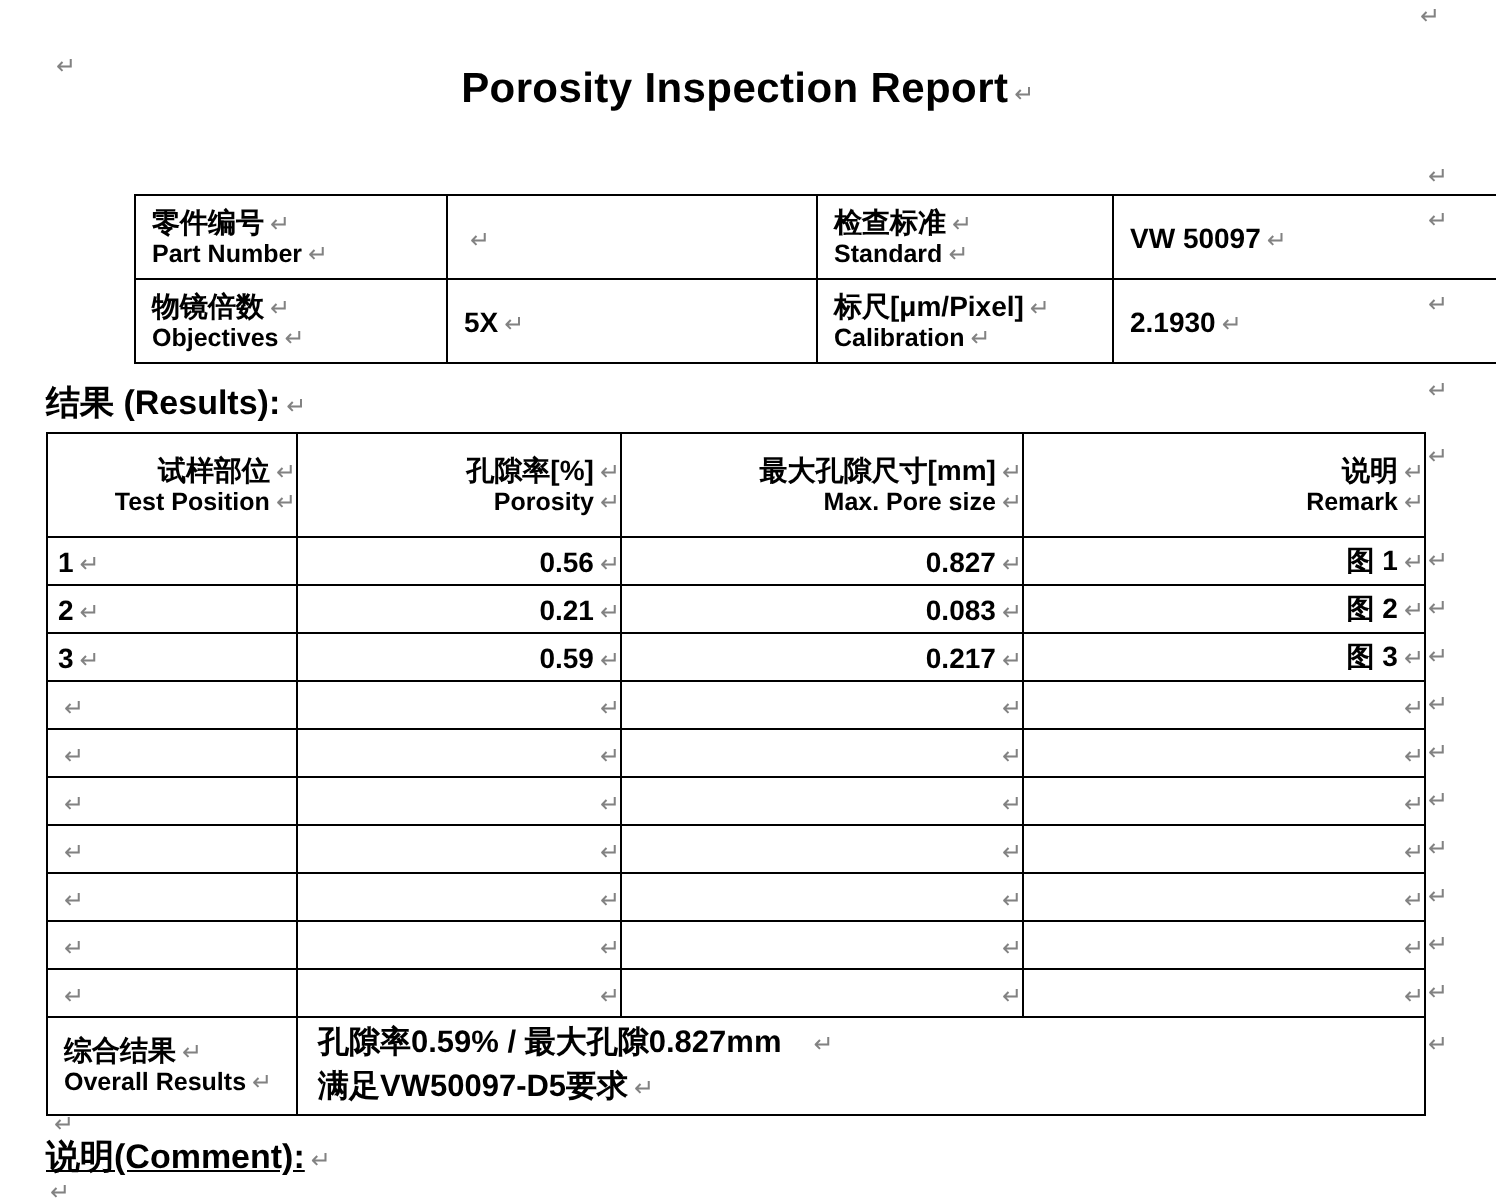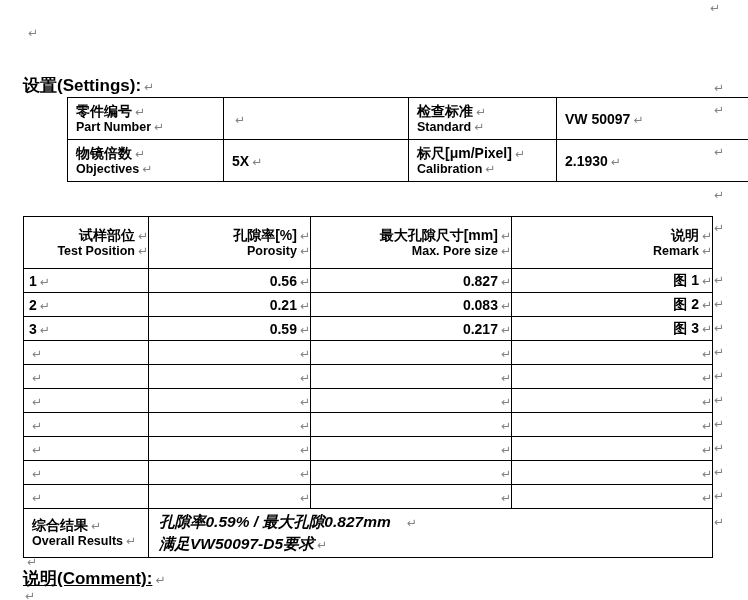--- a/index.html
+++ b/index.html
@@ -33,38 +33,38 @@
   
   .lblcell{padding-left:8px !important;}
   .lbl-cn{display:block;font-size:14px;font-weight:700;line-height:17px;}
   .lbl-en{display:block;font-size:12.5px;font-weight:700;line-height:15px;}
   .valcell{padding-left:8px !important;font-size:14px;font-weight:700;}
   .hd{text-align:right;}
   .hd .lbl-cn{font-size:14px;}
   .cell-pos{text-align:left;padding-left:5px !important;font-size:14px;font-weight:700;}
   .c{text-align:right;font-size:14px;font-weight:700;}
   .overall-text{padding-left:10px !important;font-size:15.5px;font-weight:700;line-height:22px;}
-  .overall-text .ln{display:block;font-style:italic;}
+  .overall-text .ln{display:block;}
   
   .pmk{
     color:#828282;font-size:12px;font-weight:400;line-height:12px;
     font-family:"DejaVu Sans",sans-serif;margin-left:3px;display:inline-block;
   }
   .pmk.abs{position:absolute;margin:0;}
   .gap-pm .pmk{margin-left:16px;}
 </style>
 </head>
 <body>
 
 <div class="page">
 
-
-  <div class="h-section" id="h-settings">
-    <span>设置(Settings):<span class="pmk">↵</span></span>
+  <div class="title-en">
+    <span>Porosity Inspection Report<span class="pmk">↵</span></span>
   </div>
+
 
   <table class="tbl" id="settings-tbl">
     <colgroup>
         <col style="width:156px">
         <col style="width:185px">
         <col style="width:148px">
         <col style="width:201px">
       </colgroup>
     <tbody>
         <tr>
@@ -93,20 +93,23 @@
         <span class="lbl-cn">标尺[μm/Pixel]<span class="pmk">↵</span></span>
         <span class="lbl-en">Calibration<span class="pmk">↵</span></span>
       </td>
       <td class="valcell">
         <span>2.1930<span class="pmk">↵</span></span>
       </td>
     </tr>
   </tbody>
     </table>
 
+  <div class="h-section" id="h-results">
+    <span>结果 (Results):<span class="pmk">↵</span></span>
+  </div>
 
   <table class="tbl" id="results-tbl">
     <colgroup>
         <col style="width:125px">
         <col style="width:162px">
         <col style="width:201px">
         <col style="width:201px">
       </colgroup>
     <tbody>
         <tr class="r-head">

